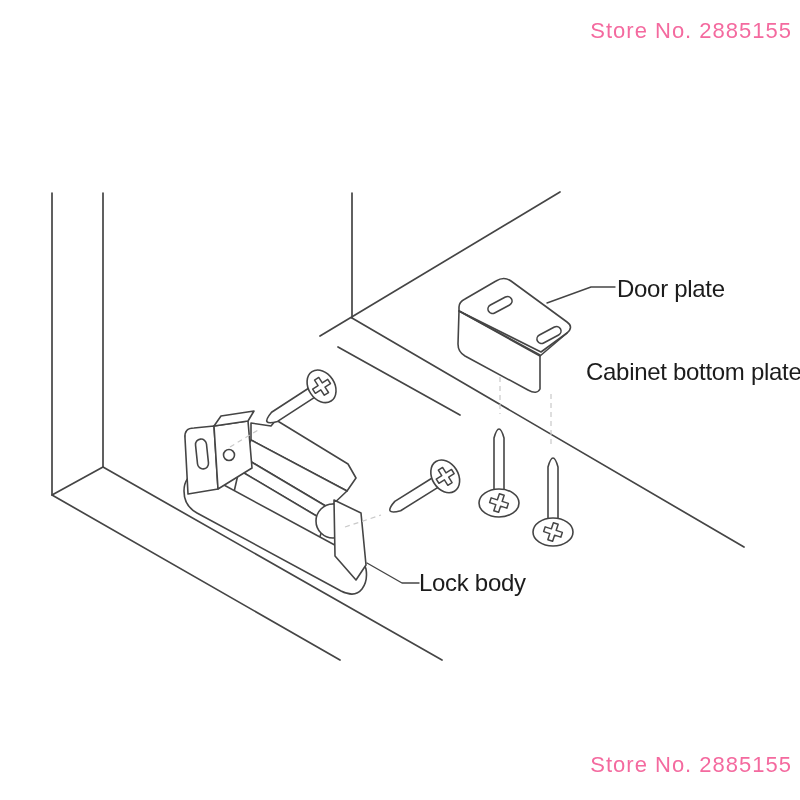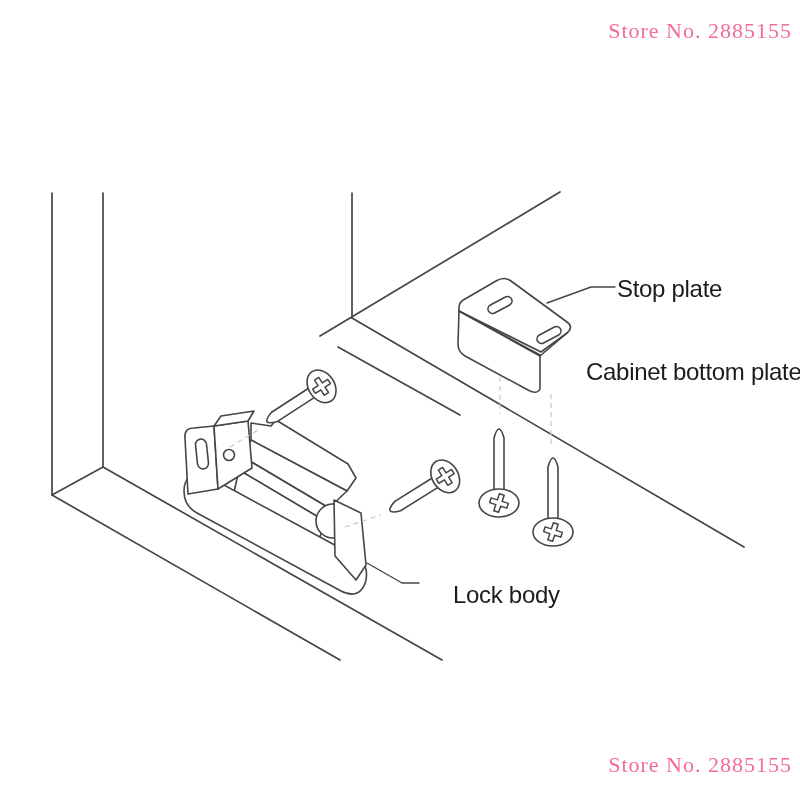--- a/index.html
+++ b/index.html
@@ -4,21 +4,21 @@
 <style>
   html,body{margin:0;padding:0;}
   body{width:800px;height:800px;background:#ffffff;overflow:hidden;
        font-family:"Liberation Sans", sans-serif;}
   .canvas{position:relative;width:800px;height:800px;background:#ffffff;}
   svg{position:absolute;left:0;top:0;}
   .lbl{position:absolute;color:#1c1c1c;font-size:24px;line-height:1.1;
        letter-spacing:-0.3px;white-space:nowrap;
        font-family:"Liberation Sans", sans-serif;}
   .wm{position:absolute;right:8px;white-space:nowrap;
-      font-family:Liberation Serif, serif;
+      font-family:Liberation Sans, sans-serif;
       font-size:22px;letter-spacing:1px;color:#f46a9f;}
   .wm-top{top:18px;}
   .wm-bottom{top:752px;}
 </style>
 </head>
 <body>
 
 <div class="canvas">
 
   <svg width="800" height="800" viewBox="0 0 800 800">
@@ -94,23 +94,23 @@
       <use href="#vscrew"></use>
     </g>
 
     <g fill="none" stroke="#454545" stroke-width="1.4" stroke-linejoin="round" stroke-linecap="round">
       <path d="M547,303 L591,287 L615,287"></path>
       <path d="M367,563 L402,583 L419,583"></path>
     </g>
   </svg>
 
 
-  <div class="lbl" style="left:617px;top:276px;">Stop plate</div>
+  <div class="lbl" style="left:617px;top:276px;">Door plate</div>
 
   <div class="lbl" style="left:560px;top:359px;margin-left:26px;">Cabinet bottom plate</div>
 
-  <div class="lbl" style="left:453px;top:570px;margin-top:12px;">Lock body</div>
+  <div class="lbl" style="left:419px;top:570px;">Lock body</div>
 
   <div class="wm wm-top">Store No. 2885155</div>
 
   <div class="wm wm-bottom">Store No. 2885155</div>
 
 </div>
 
 </body></html>

